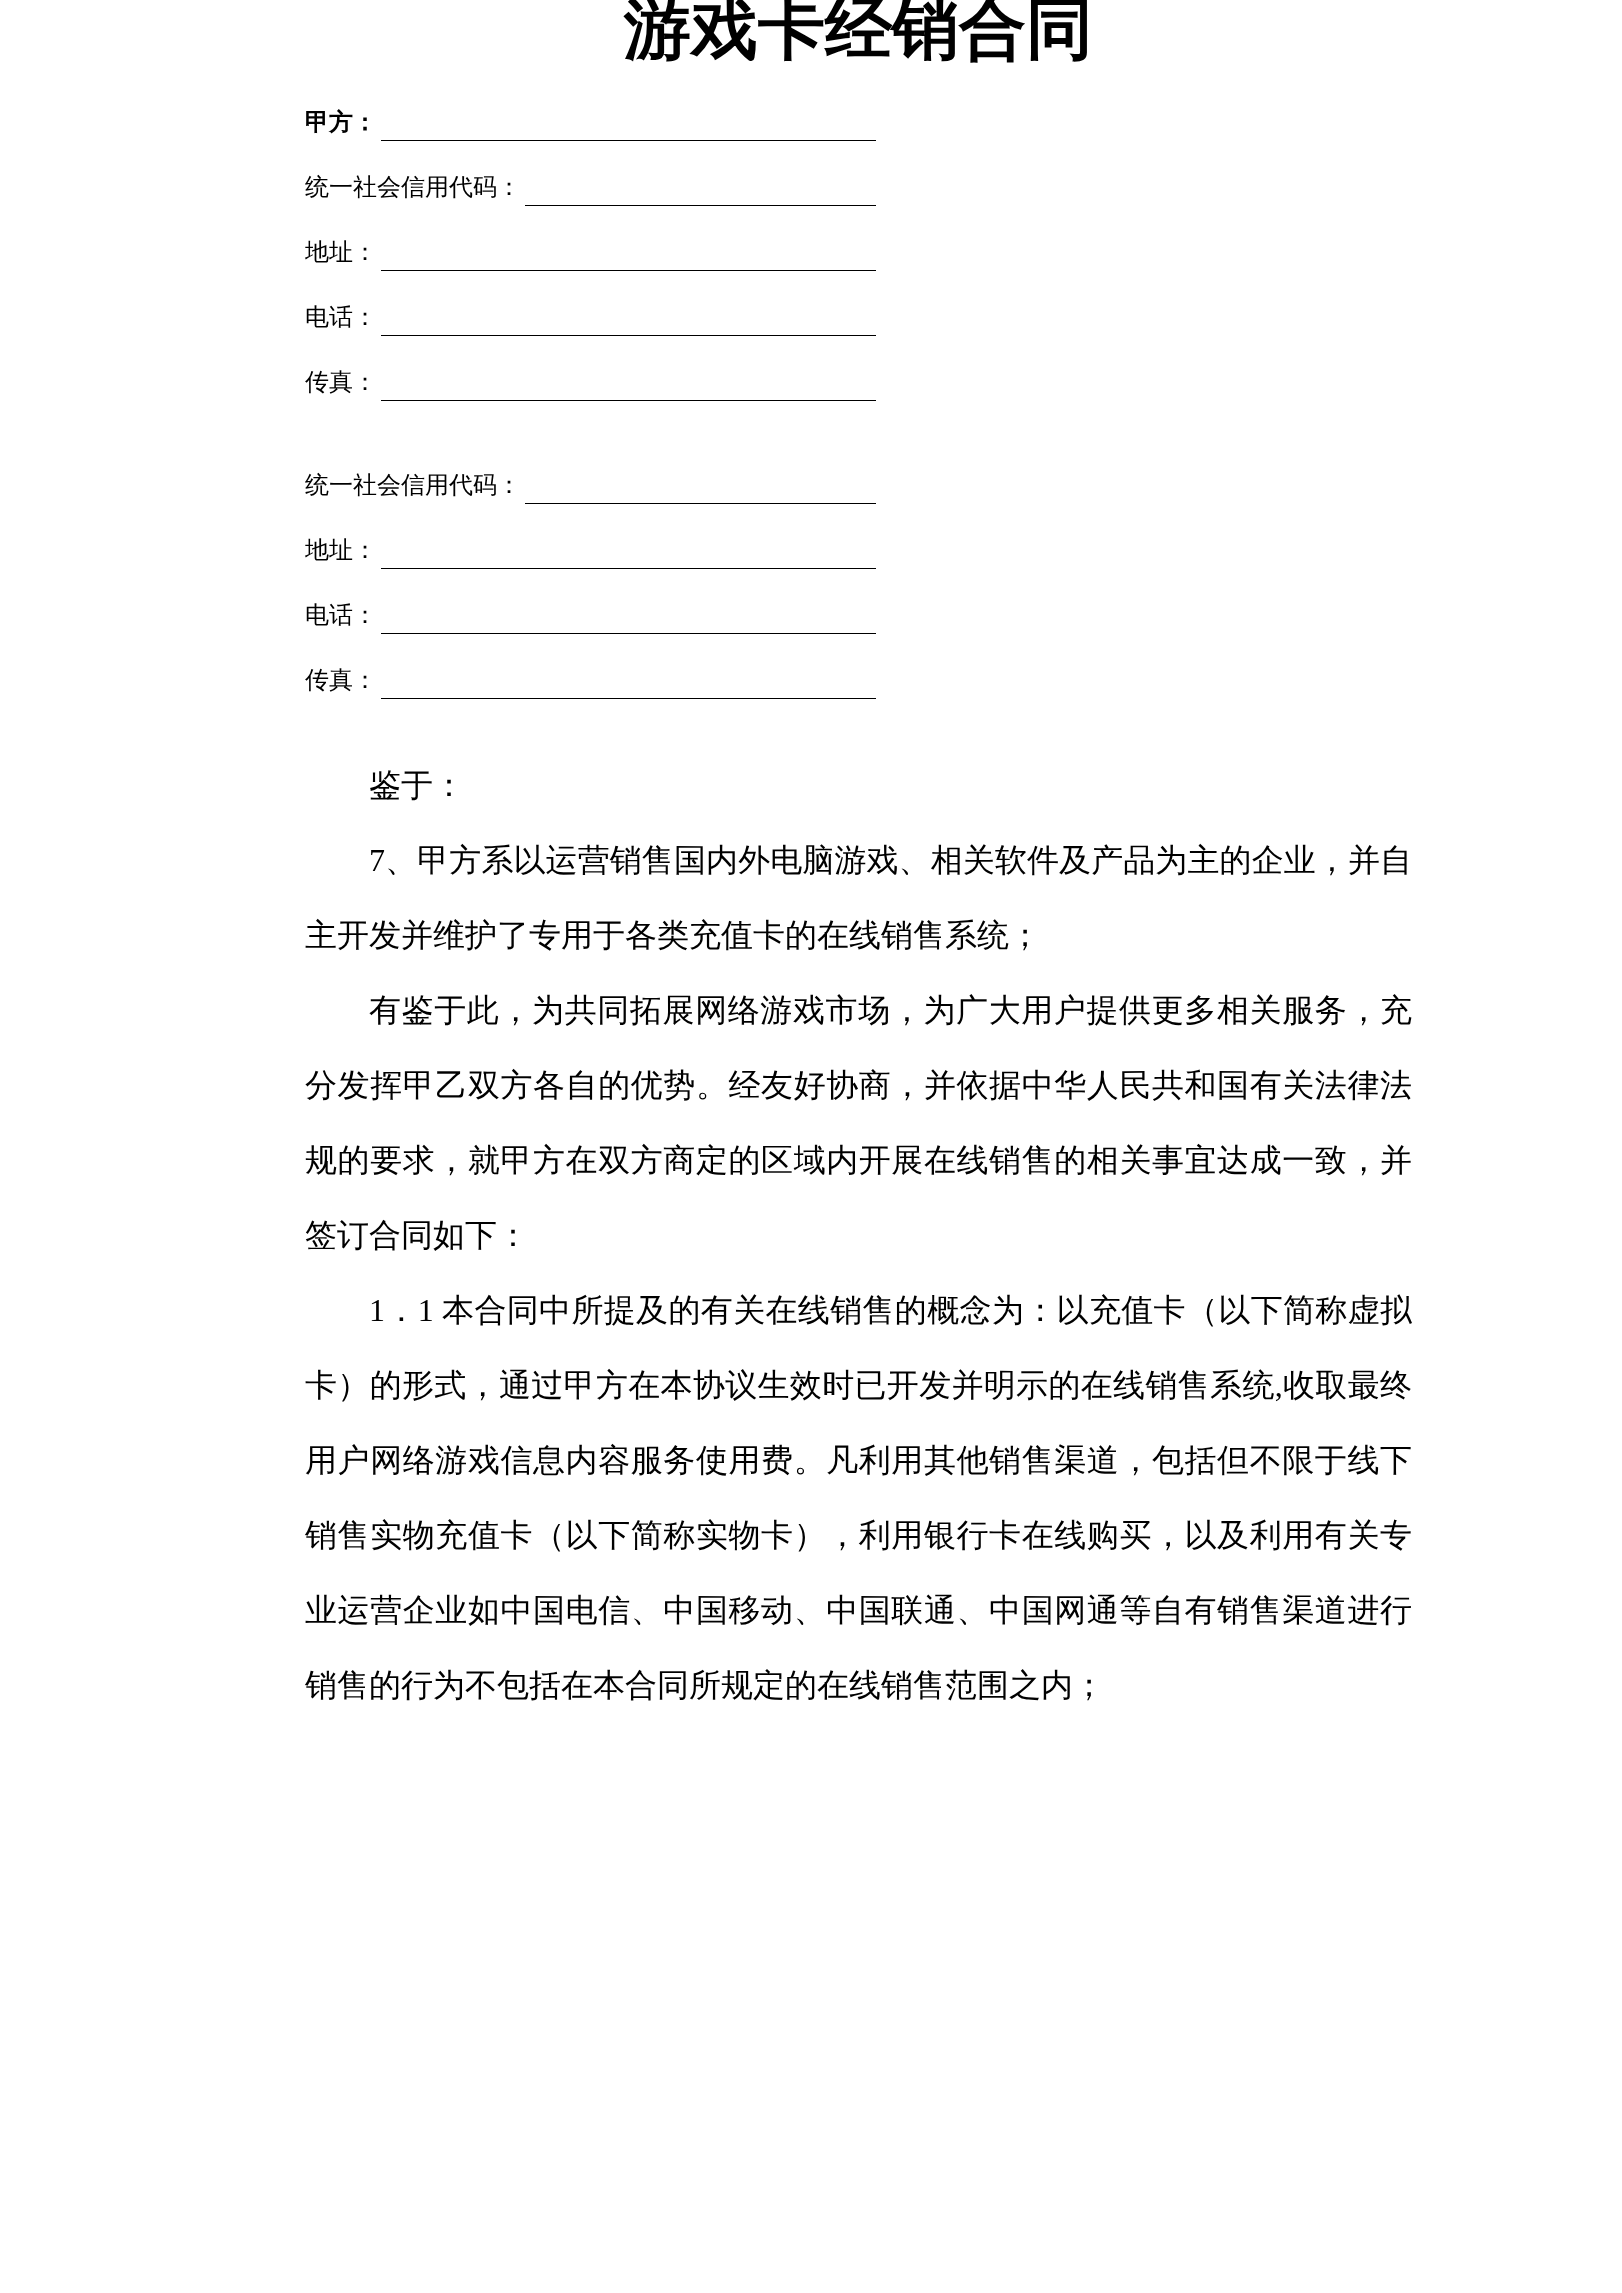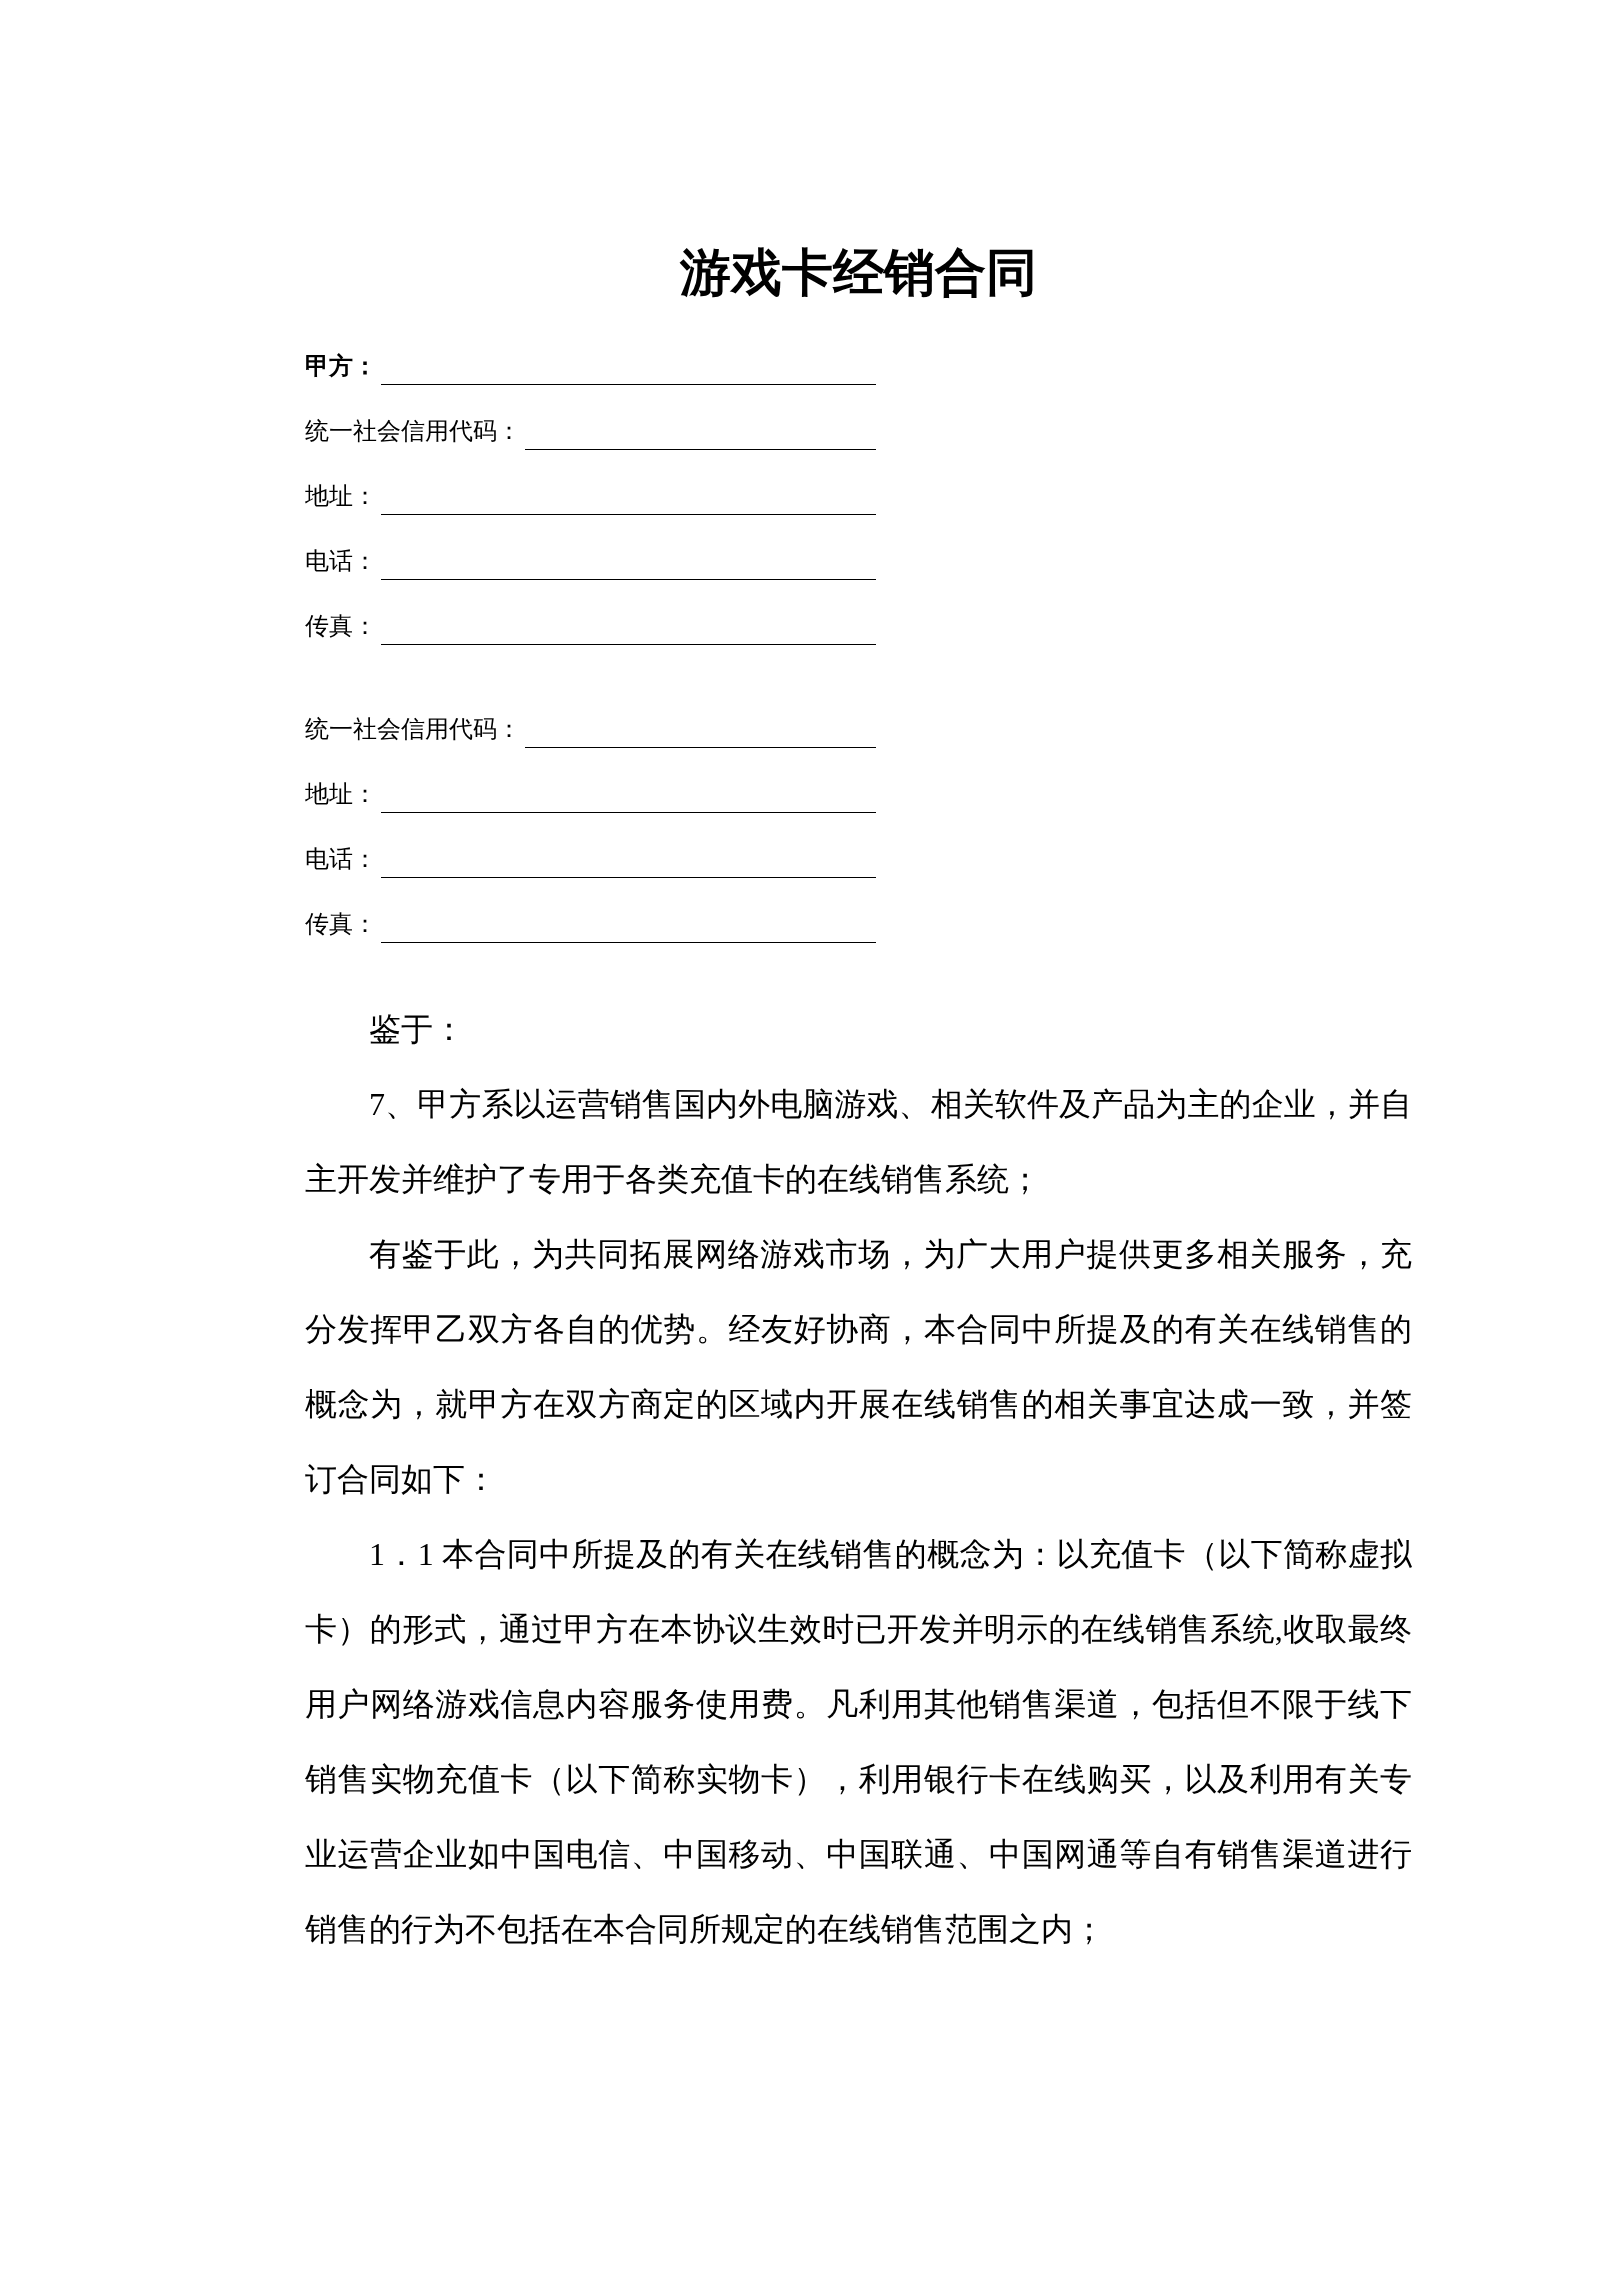--- a/index.html
+++ b/index.html
@@ -10,22 +10,21 @@
     overflow: hidden;
     color: #000000;
     font-family: "Liberation Serif", "DejaVu Serif", serif;
   }
   .page {
     width: 100%;
     height: 100%;
     padding: 0 211px 0 305px;
   }
   .doc-title {
-    padding-top: 244px;
-    font-size: 51px;
+    font-size: 67px;
     line-height: 58px;
     font-weight: bold;
     text-align: center;
     font-family: "Liberation Sans", "DejaVu Sans", sans-serif;
   }
   .party-section { display: block; }
   .party-section.first  { margin-top: 18px; }
   .party-section.second { margin-top: 38px; }
   .field-row {
     display: flex;
@@ -100,21 +99,21 @@
     </div>
     <div class="field-row">
       <span class="label">传真：</span>
       <span class="blank"></span>
     </div>
   </section>
 
   <section class="body-text recitals">
     <p>鉴于：</p>
     <p>7、甲方系以运营销售国内外电脑游戏、相关软件及产品为主的企业，并自主开发并维护了专用于各类充值卡的在线销售系统；</p>
-    <p>有鉴于此，为共同拓展网络游戏市场，为广大用户提供更多相关服务，充分发挥甲乙双方各自的优势。经友好协商，本合同中所提及的有关在线销售的概念为，就甲方在双方商定的区域内开展在线销售的相关事宜达成一致，并签订合同如下：</p>
+    <p>有鉴于此，为共同拓展网络游戏市场，为广大用户提供更多相关服务，充分发挥甲乙双方各自的优势。经友好协商，并依据中华人民共和国有关法律法规的要求，就甲方在双方商定的区域内开展在线销售的相关事宜达成一致，并签订合同如下：</p>
   </section>
 
   <section class="body-text">
     <p>1．1 本合同中所提及的有关在线销售的概念为：以充值卡（以下简称虚拟卡）的形式，通过甲方在本协议生效时已开发并明示的在线销售系统,收取最终用户网络游戏信息内容服务使用费。凡利用其他销售渠道，包括但不限于线下销售实物充值卡（以下简称实物卡），利用银行卡在线购买，以及利用有关专业运营企业如中国电信、中国移动、中国联通、中国网通等自有销售渠道进行销售的行为不包括在本合同所规定的在线销售范围之内；</p>
   </section>
 
 </div>
 
 
 </body></html>

